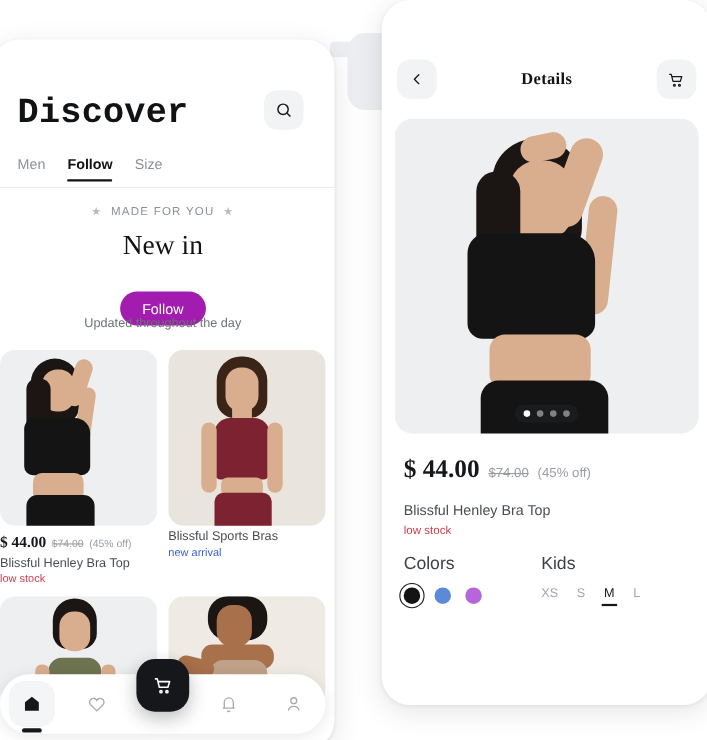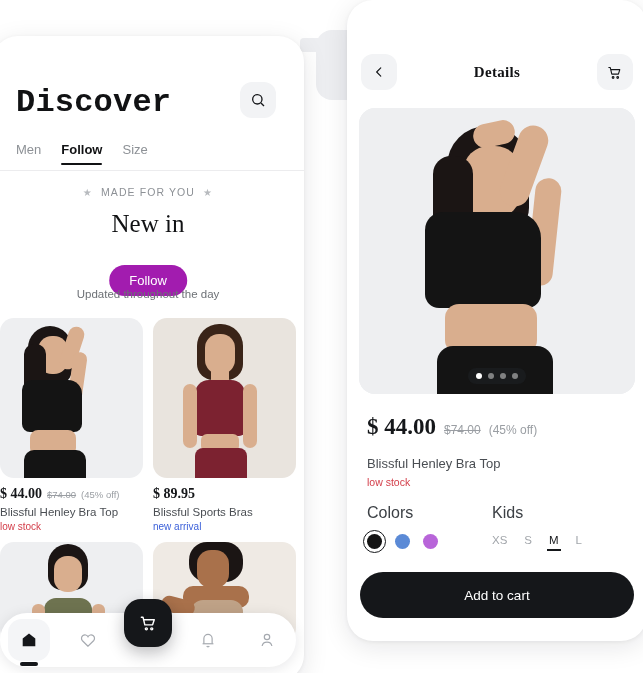--- a/index.html
+++ b/index.html
@@ -407,25 +407,20 @@
             <div class="ph bg-beige"></div>
             <div class="el hair-b" style="left:44px;top:6px;width:46px;height:56px;border-radius:22px 22px 16px 16px;"></div>
             <div class="el skin" style="left:52px;top:16px;width:30px;height:40px;border-radius:14px;"></div>
             <div class="el skin" style="left:58px;top:52px;width:18px;height:18px;"></div>
             <div class="el garment-wine" style="left:42px;top:62px;width:50px;height:56px;border-radius:14px 14px 6px 6px;"></div>
             <div class="el skin" style="left:30px;top:66px;width:14px;height:64px;border-radius:7px;"></div>
             <div class="el skin" style="left:90px;top:66px;width:14px;height:64px;border-radius:7px;"></div>
             <div class="el skin" style="left:48px;top:116px;width:38px;height:18px;border-radius:6px;"></div>
             <div class="el garment-wine" style="left:42px;top:130px;width:52px;height:34px;border-radius:8px 8px 0 0;"></div>
           </div>
-          <div class="price-row">
-            <span class="price-now">$ 89.95</span>
-            <span class="price-old"></span>
-            <span class="price-off"></span>
-          </div>
           <div class="p-name">Blissful Sports Bras</div>
           <div class="p-tag tag-new">new arrival</div>
         </div>
 
         <div class="card">
           <div class="thumb thumb-2">
             <div class="ph bg-lgray"></div>
             <div class="el hair" style="left:48px;top:2px;width:40px;height:46px;border-radius:20px 20px 14px 14px;"></div>
             <div class="el skin" style="left:54px;top:14px;width:28px;height:36px;border-radius:13px;"></div>
             <div class="el garment-olive" style="left:44px;top:56px;width:48px;height:44px;border-radius:12px 12px 0 0;"></div>
@@ -542,17 +537,16 @@
     <div class="size-block">
       <div class="opt-label">Kids</div>
       <div class="sizes">
         <span class="size">XS</span>
         <span class="size">S</span>
         <span class="size sel">M</span>
         <span class="size">L</span>
       </div>
     </div>
 
-    <button class="addcart">Add to cart</button>
 
   </div>
 
 </div>
 
 </body></html>

